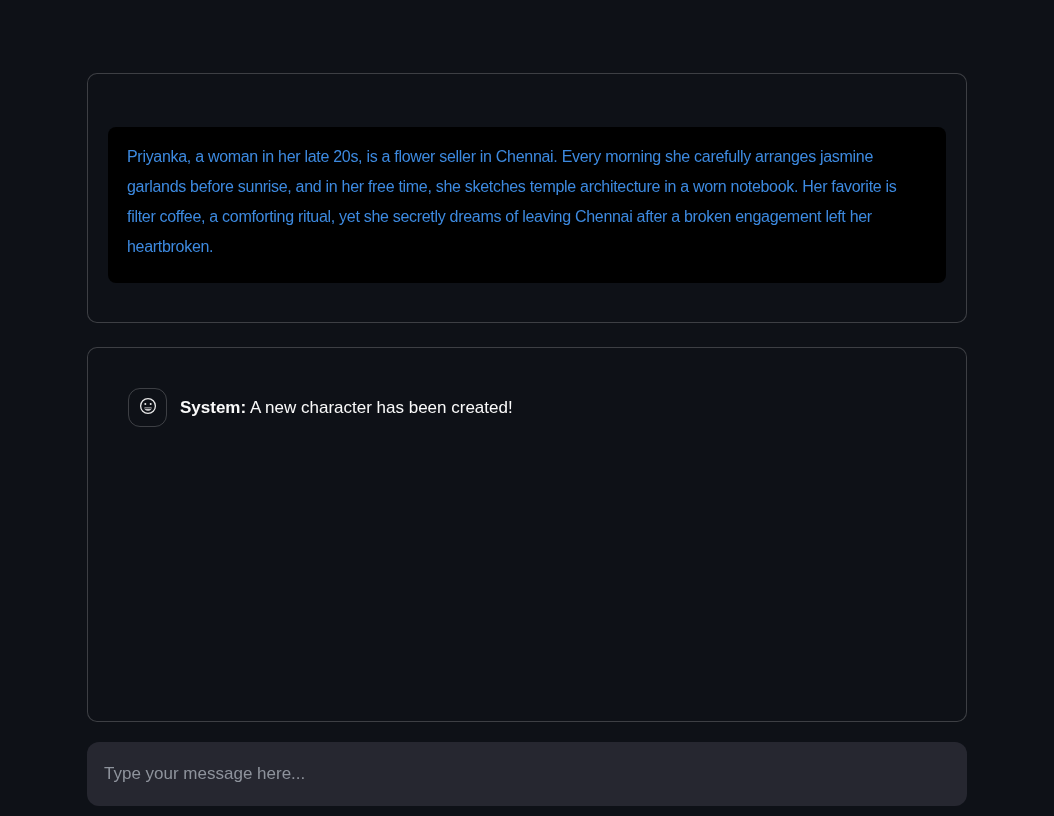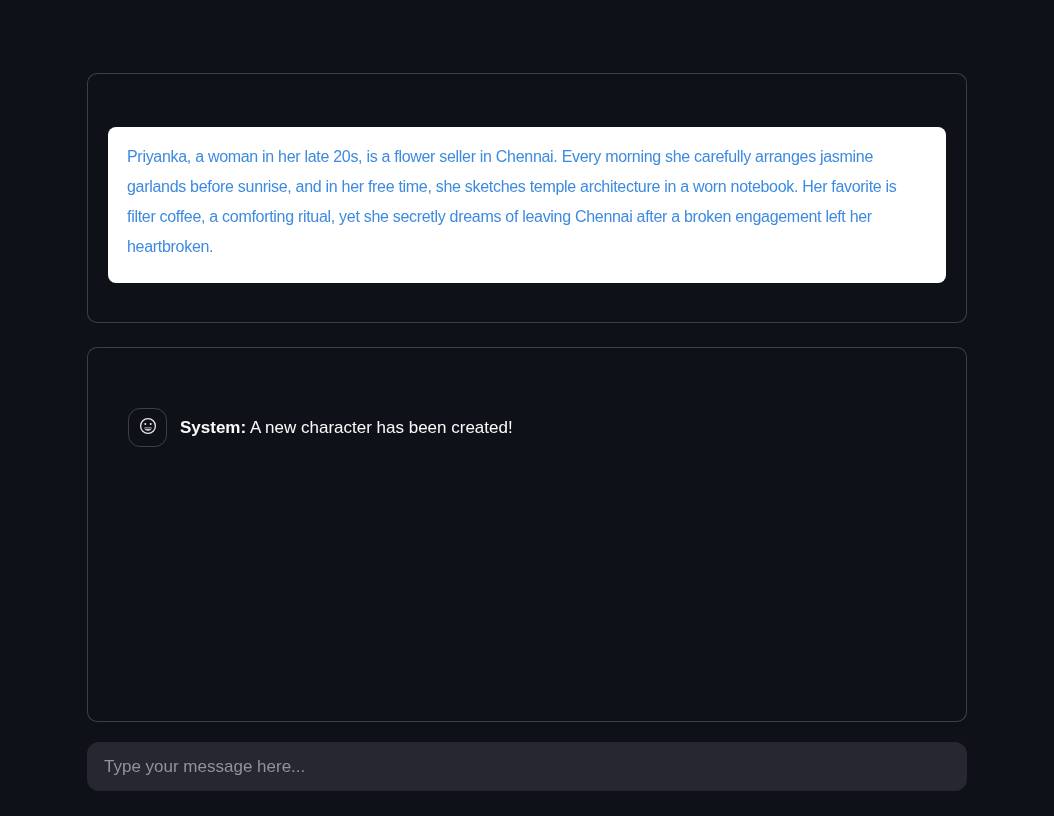--- a/index.html
+++ b/index.html
@@ -27,36 +27,36 @@
     padding: 24px 20px 20px 20px;
   }
   .panel-title {
     font-size: 17px;
     font-weight: 700;
     line-height: 24px;
     color: #fafafa;
   }
   .description-box {
     margin-top: 29px;
-    background: #ffffff;
+    background: #000000;
     border-radius: 8px;
     padding: 15px 19px;
     min-height: 156px;
   }
   .description-text {
     margin: 0;
     color: #3d8ae0;
     font-size: 16px;
     letter-spacing: -0.3px;
     line-height: 30px;
   }
   .chat-panel {
     margin-top: 24px;
     height: 375px;
-    padding: 60px 40px;
+    padding: 40px 40px;
   }
   .message {
     display: flex;
     align-items: center;
   }
   .avatar {
     width: 39px;
     height: 39px;
     flex: 0 0 39px;
     border: 1px solid rgba(250, 250, 250, 0.2);
@@ -69,21 +69,21 @@
     margin-left: 13px;
     font-size: 17px;
     line-height: 24px;
     color: #fafafa;
   }
   .sender { font-weight: 700; }
   .composer { margin-top: 20px; }
   .composer input {
     display: block;
     width: 100%;
-    height: 49px;
+    height: 64px;
     background: #262730;
     border: none;
     outline: none;
     border-radius: 12px;
     padding: 12px 17px;
     color: #fafafa;
     font-family: "Liberation Sans", "DejaVu Sans", sans-serif;
     font-size: 17px;
   }
   .composer input::placeholder {

